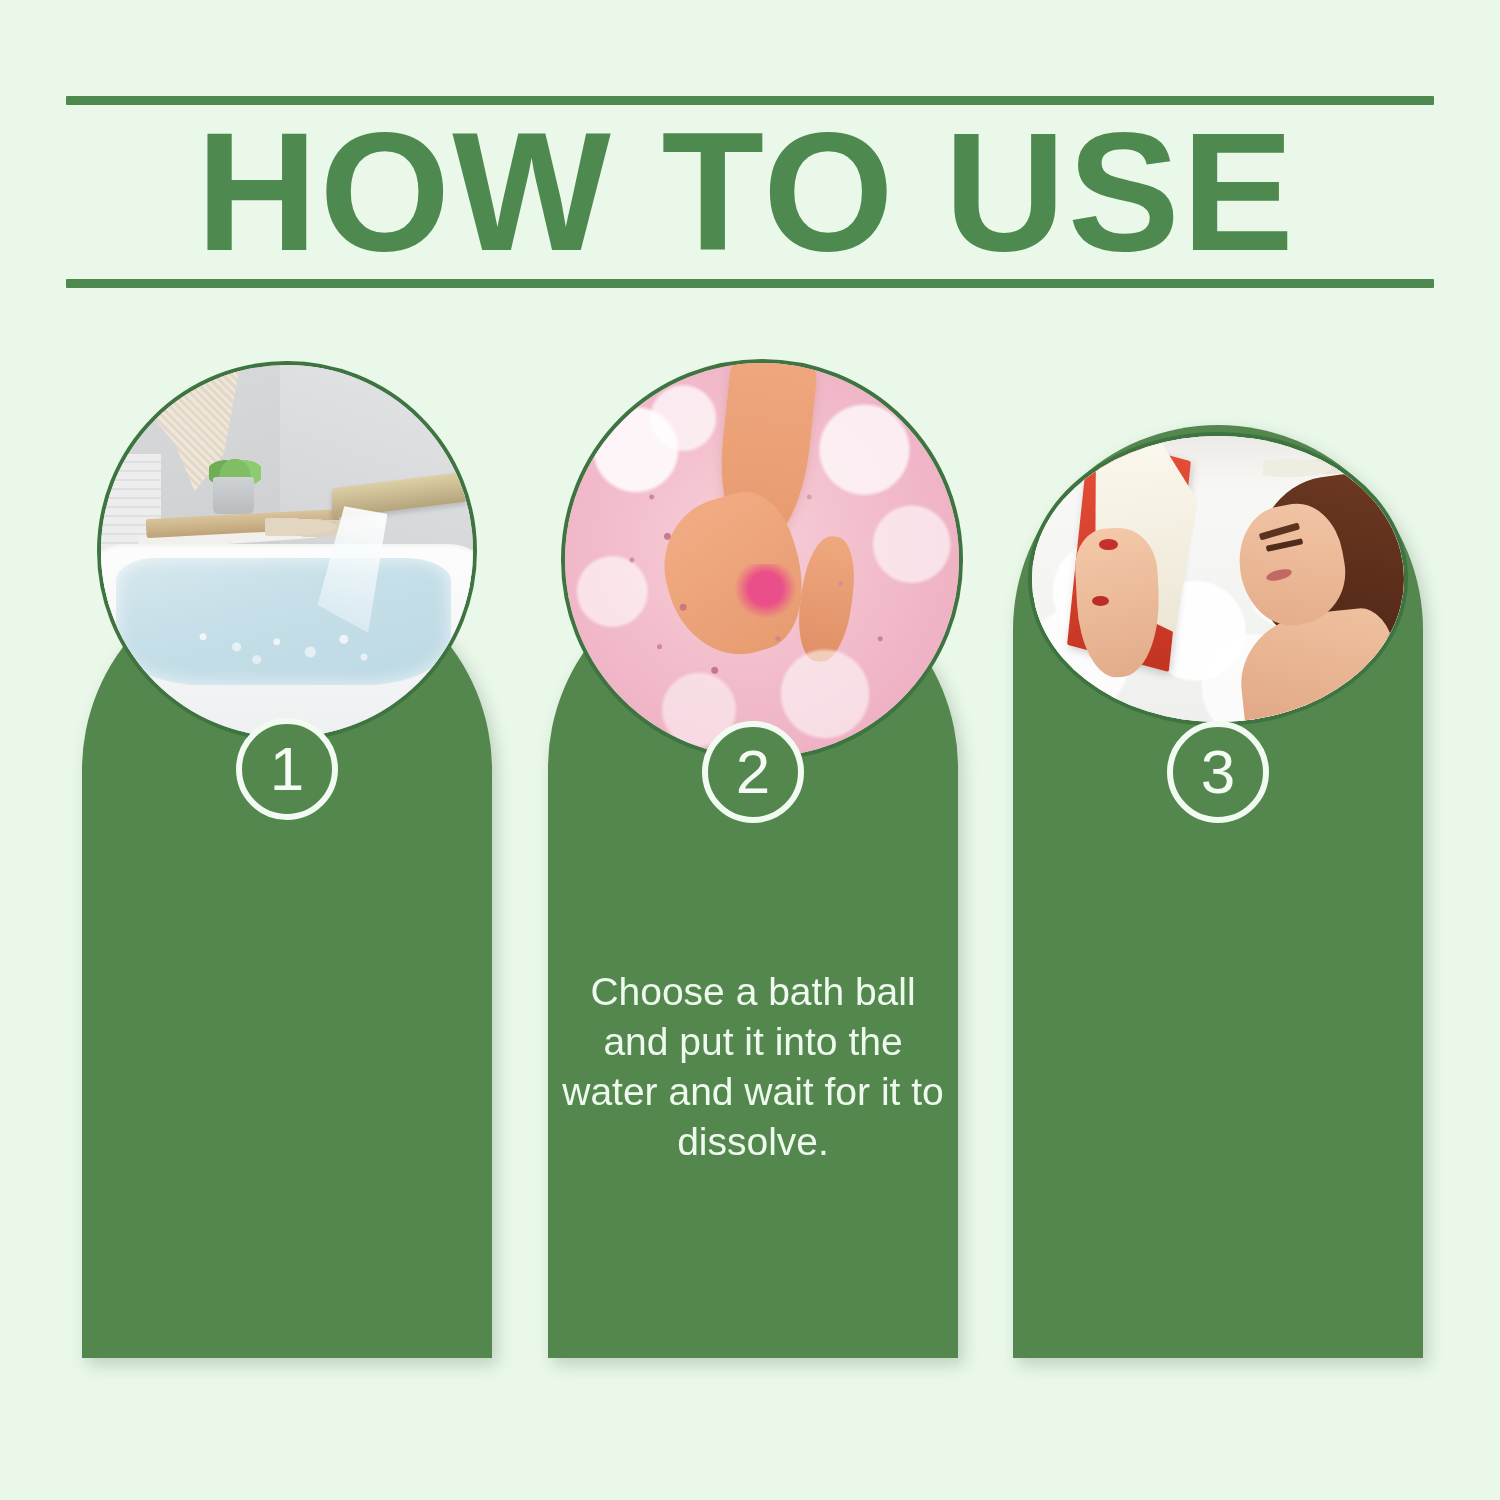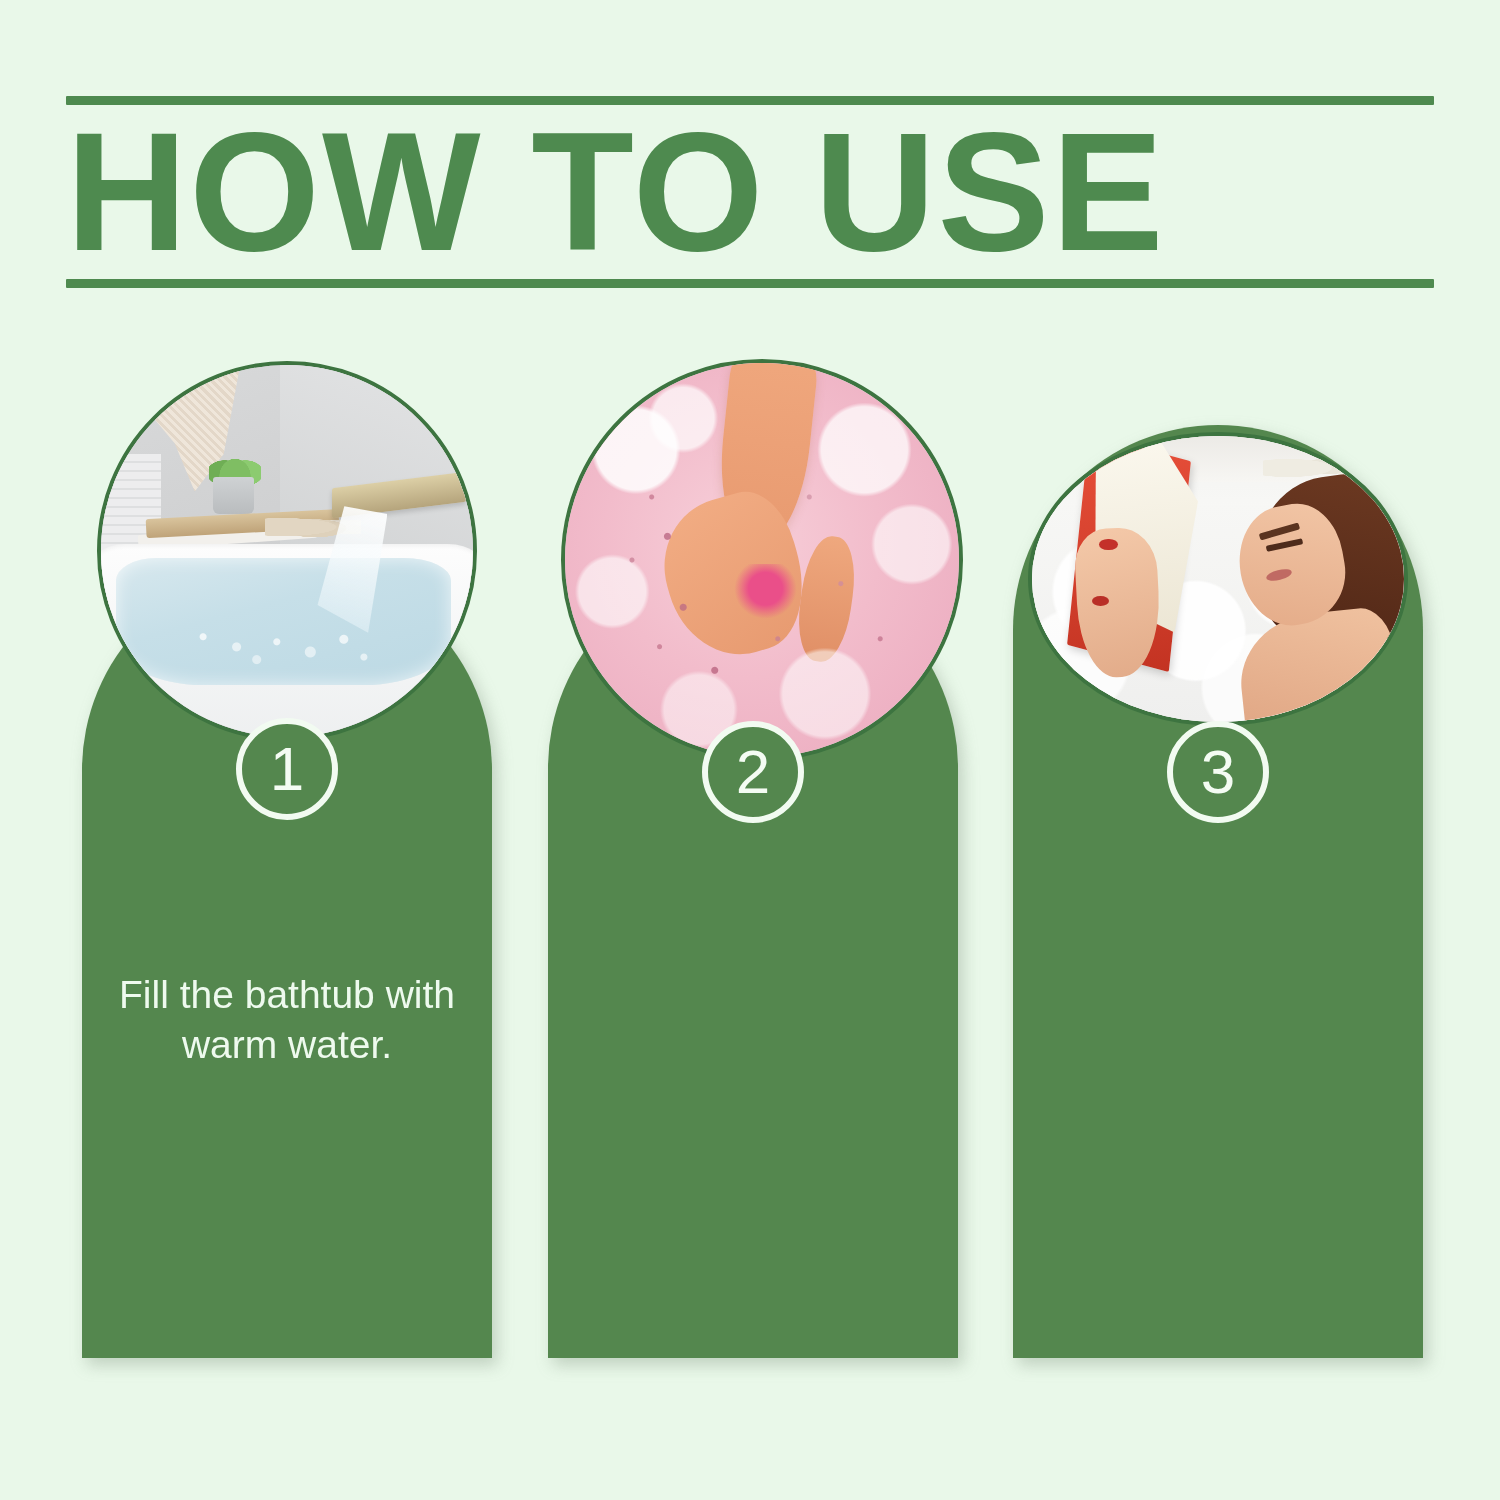--- a/index.html
+++ b/index.html
@@ -36,21 +36,21 @@
   }
   .rule-top { top: 0; }
   .rule-bottom { bottom: 0; }
 
   .page-title {
     position: absolute;
     left: 0;
     right: 8px;
     top: 50%;
     transform: translateY(-50%);
-    text-align: left;
+    text-align: center;
     color: #4e8a4f;
     font-family: "Liberation Sans", "DejaVu Sans", sans-serif;
     font-weight: 700;
     font-size: 168px;
     line-height: 1;
     letter-spacing: 2px;
     white-space: nowrap;
   }
 
   
@@ -298,21 +298,20 @@
         </div>
         <div class="s1-spout"></div>
         <div class="s1-stream"></div>
       </div>
     </div>
 
     <div class="badge badge-1">
       <span>1</span>
     </div>
 
-    <div class="caption caption-1">Fill the bathtub with warm water.</div>
   </div>
 
   <div class="step step-2">
     <div class="arch" style="top:204px;height:795px;"></div>
 
     <div class="photo photo-2">
       <div class="photo-inner">
         <div class="s2-bg"></div>
         <div class="s2-arm"></div>
         <div class="s2-hand"></div>
@@ -320,20 +319,21 @@
         <div class="s2-heart-fb"></div>
         <div class="s2-foam"></div>
         <div class="s2-specks"></div>
       </div>
     </div>
 
     <div class="badge badge-2">
       <span>2</span>
     </div>
 
+    <div class="caption caption-2">Choose a bath ball and put it into the water and wait for it to dissolve.</div>
   </div>
 
   <div class="step step-3">
     <div class="arch" style="top:0px;height:933px;"></div>
 
     <div class="photo photo-3">
       <div class="photo-inner">
         <div class="s3-bg"></div>
         <div class="s3-rimtop"></div>
         <div class="s3-candles"></div>

